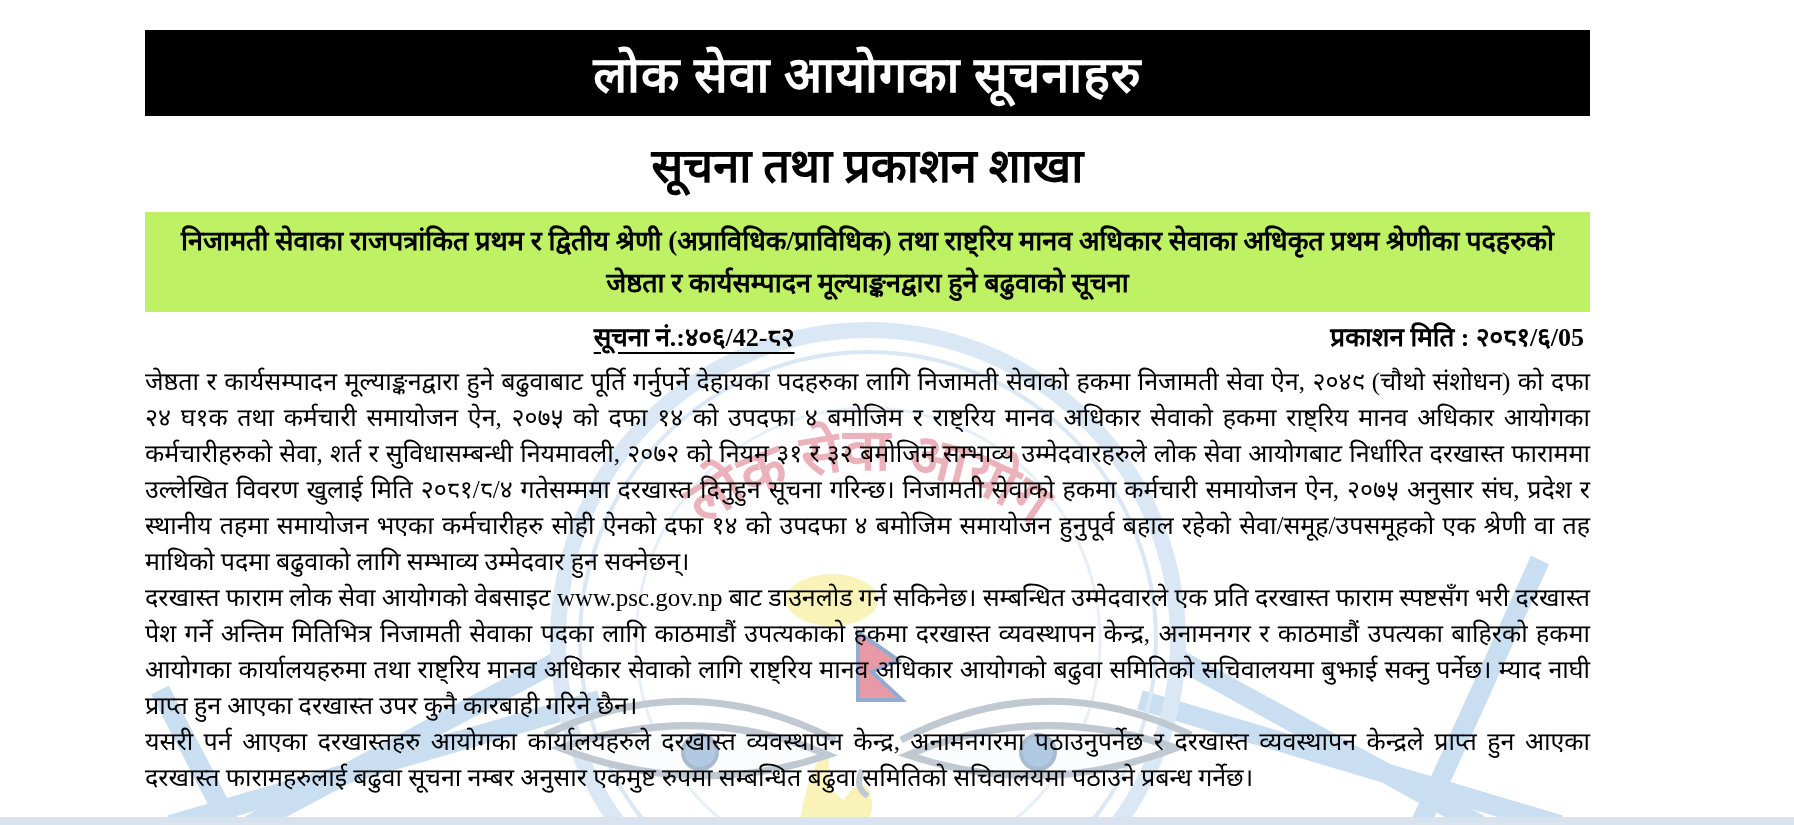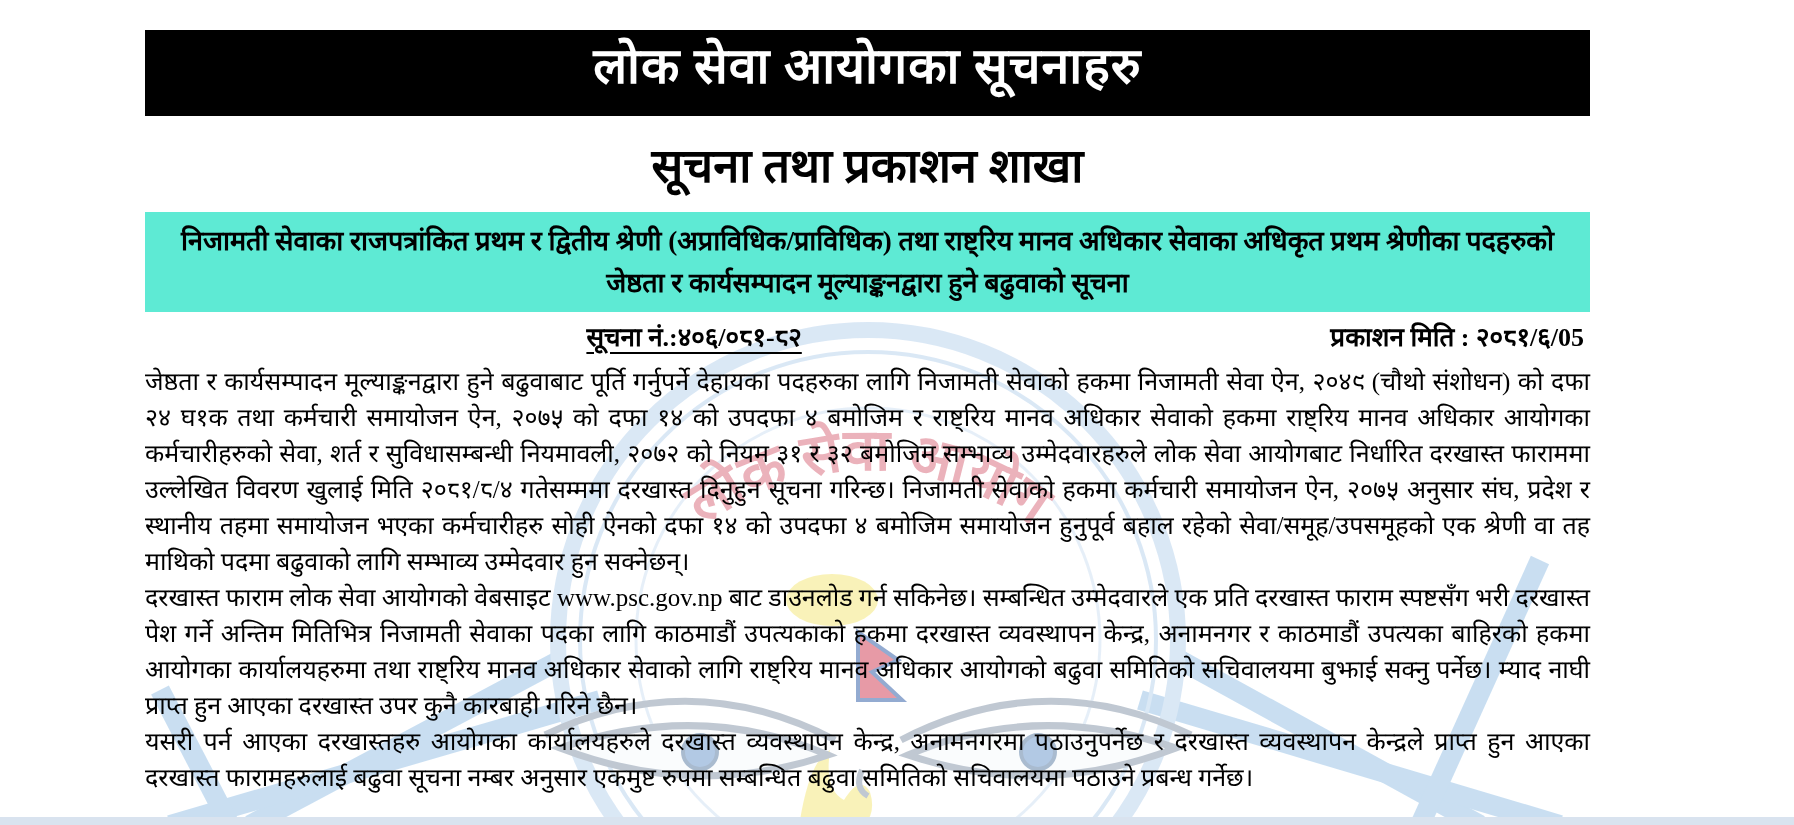--- a/index.html
+++ b/index.html
@@ -16,33 +16,33 @@
     position:absolute;left:0;top:0;width:1794px;height:825px;
     z-index:1;pointer-events:none;
   }
   
   .content{
     position:relative;z-index:2;
     margin-left:145px;width:1445px;
   }
   .header-bar{
     margin-top:30px;height:86px;background:#000000;
-    display:flex;align-items:flex-start;justify-content:center;
+    display:flex;align-items:center;justify-content:center;
   }
   .header-bar .title{
     color:#ffffff;font-size:50px;font-weight:bold;letter-spacing:1px;
   }
   .office-line{
     margin-top:12px;text-align:center;font-size:42px;font-weight:bold;
   }
   .branch-line{
     margin-top:16px;text-align:center;font-size:47px;font-weight:bold;
   }
   .heading-band{
-    margin-top:16px;background:#5eead4;
+    margin-top:16px;background:#bef264;
     padding:8px 26px;text-align:center;
     font-size:27px;font-weight:bold;line-height:42px;
   }
   .meta-row{
     position:relative;height:42px;margin-top:6px;
     font-size:26px;font-weight:bold;
   }
   .notice-no{
     position:absolute;left:38%;transform:translateX(-50%);
     text-decoration:underline;text-underline-offset:6px;
@@ -113,21 +113,21 @@
     <div class="header-bar">
       <span class="title">लोक सेवा आयोगका सूचनाहरु</span>
     </div>
 
 
     <div class="branch-line">सूचना तथा प्रकाशन शाखा</div>
 
     <div class="heading-band">निजामती सेवाका राजपत्रांकित प्रथम र द्वितीय श्रेणी (अप्राविधिक/प्राविधिक) तथा राष्ट्रिय मानव अधिकार सेवाका अधिकृत प्रथम श्रेणीका पदहरुको जेष्ठता र कार्यसम्पादन मूल्याङ्कनद्वारा हुने बढुवाको सूचना</div>
 
     <div class="meta-row">
-      <span class="notice-no">सूचना नं.:४०६/०८१-८२</span>
+      <span class="notice-no">सूचना नं.:४०६/42-८२</span>
       <span class="pub-date">प्रकाशन मिति : २०८१/६/05</span>
     </div>
 
     <div class="body-text">
       <p>जेष्ठता र कार्यसम्पादन मूल्याङ्कनद्वारा हुने बढुवाबाट पूर्ति गर्नुपर्ने देहायका पदहरुका लागि निजामती सेवाको हकमा निजामती सेवा ऐन, २०४९ (चौथो संशोधन) को दफा २४ घ१क तथा कर्मचारी समायोजन ऐन, २०७५ को दफा १४ को उपदफा ४ बमोजिम र राष्ट्रिय मानव अधिकार सेवाको हकमा राष्ट्रिय मानव अधिकार आयोगका कर्मचारीहरुको सेवा, शर्त र सुविधासम्बन्धी नियमावली, २०७२ को नियम ३१ र ३२ बमोजिम सम्भाव्य उम्मेदवारहरुले लोक सेवा आयोगबाट निर्धारित दरखास्त फाराममा उल्लेखित विवरण खुलाई मिति २०८१/८/४ गतेसम्ममा दरखास्त दिनुहुन सूचना गरिन्छ।  निजामती सेवाको हकमा कर्मचारी समायोजन ऐन, २०७५ अनुसार संघ, प्रदेश र स्थानीय तहमा समायोजन भएका कर्मचारीहरु सोही ऐनको दफा १४ को उपदफा ४ बमोजिम समायोजन हुनुपूर्व बहाल रहेको सेवा/समूह/उपसमूहको एक श्रेणी वा तह माथिको पदमा बढुवाको लागि सम्भाव्य उम्मेदवार हुन सक्नेछन्।</p>
       <p><span>दरखास्त फाराम लोक सेवा आयोगको वेबसाइट </span><span class="url">www.psc.gov.np</span><span> बाट डाउनलोड गर्न सकिनेछ।  सम्बन्धित उम्मेदवारले एक प्रति दरखास्त फाराम स्पष्टसँग भरी दरखास्त पेश गर्ने अन्तिम मितिभित्र निजामती सेवाका पदका लागि काठमाडौं उपत्यकाको हकमा दरखास्त व्यवस्थापन केन्द्र, अनामनगर र काठमाडौं उपत्यका बाहिरको हकमा आयोगका कार्यालयहरुमा तथा राष्ट्रिय मानव अधिकार सेवाको लागि राष्ट्रिय मानव अधिकार आयोगको बढुवा समितिको सचिवालयमा बुझाई सक्नु पर्नेछ।  म्याद नाघी प्राप्त हुन आएका दरखास्त उपर कुनै कारबाही गरिने छैन।</span></p>
       <p>यसरी पर्न आएका दरखास्तहरु आयोगका कार्यालयहरुले दरखास्त व्यवस्थापन केन्द्र, अनामनगरमा पठाउनुपर्नेछ र दरखास्त व्यवस्थापन केन्द्रले प्राप्त हुन आएका दरखास्त फारामहरुलाई बढुवा सूचना नम्बर अनुसार एकमुष्ट रुपमा सम्बन्धित बढुवा समितिको सचिवालयमा पठाउने प्रबन्ध गर्नेछ।</p>
     </div>
 
   </div>

